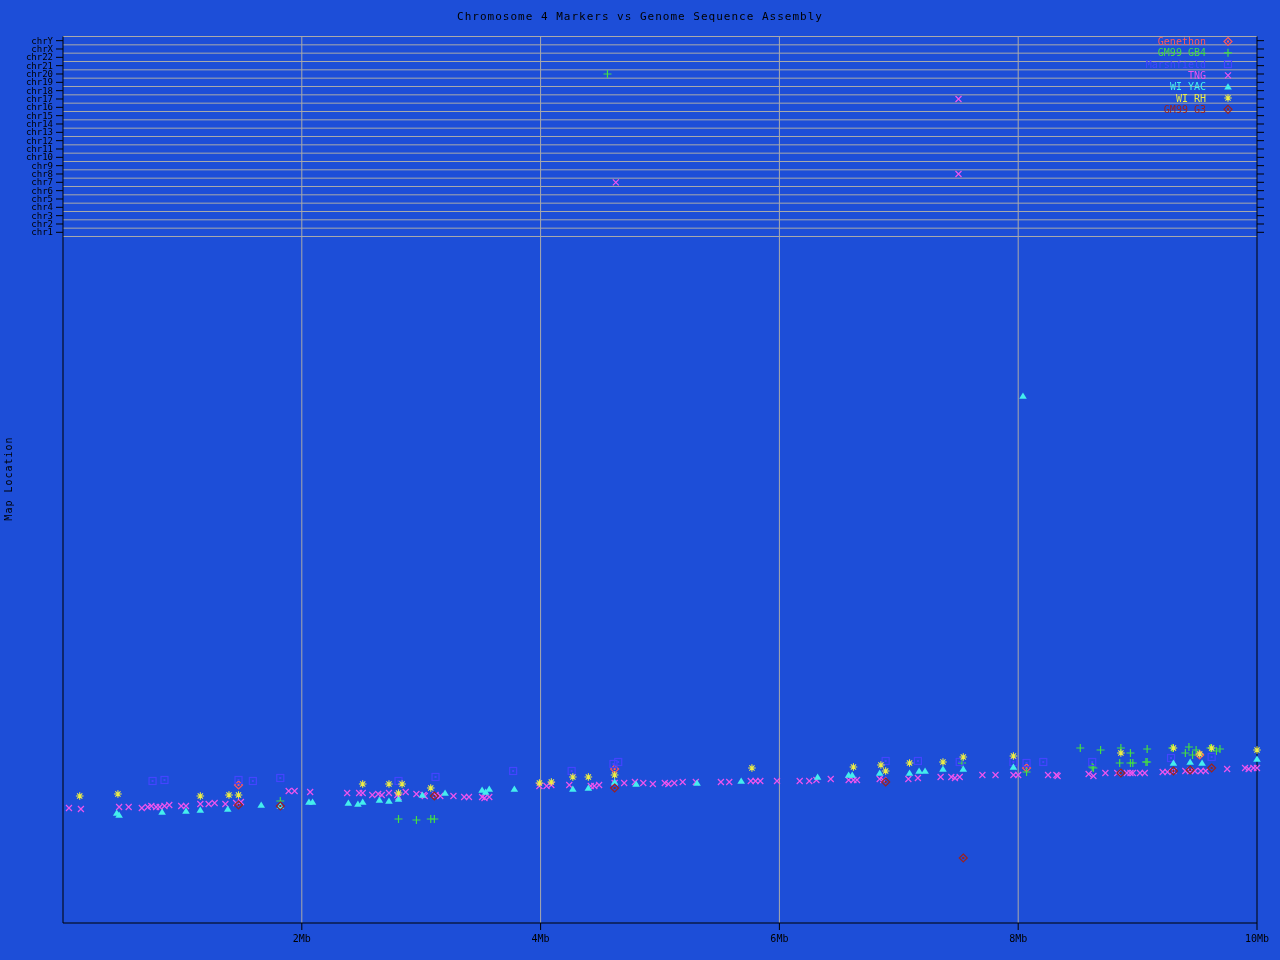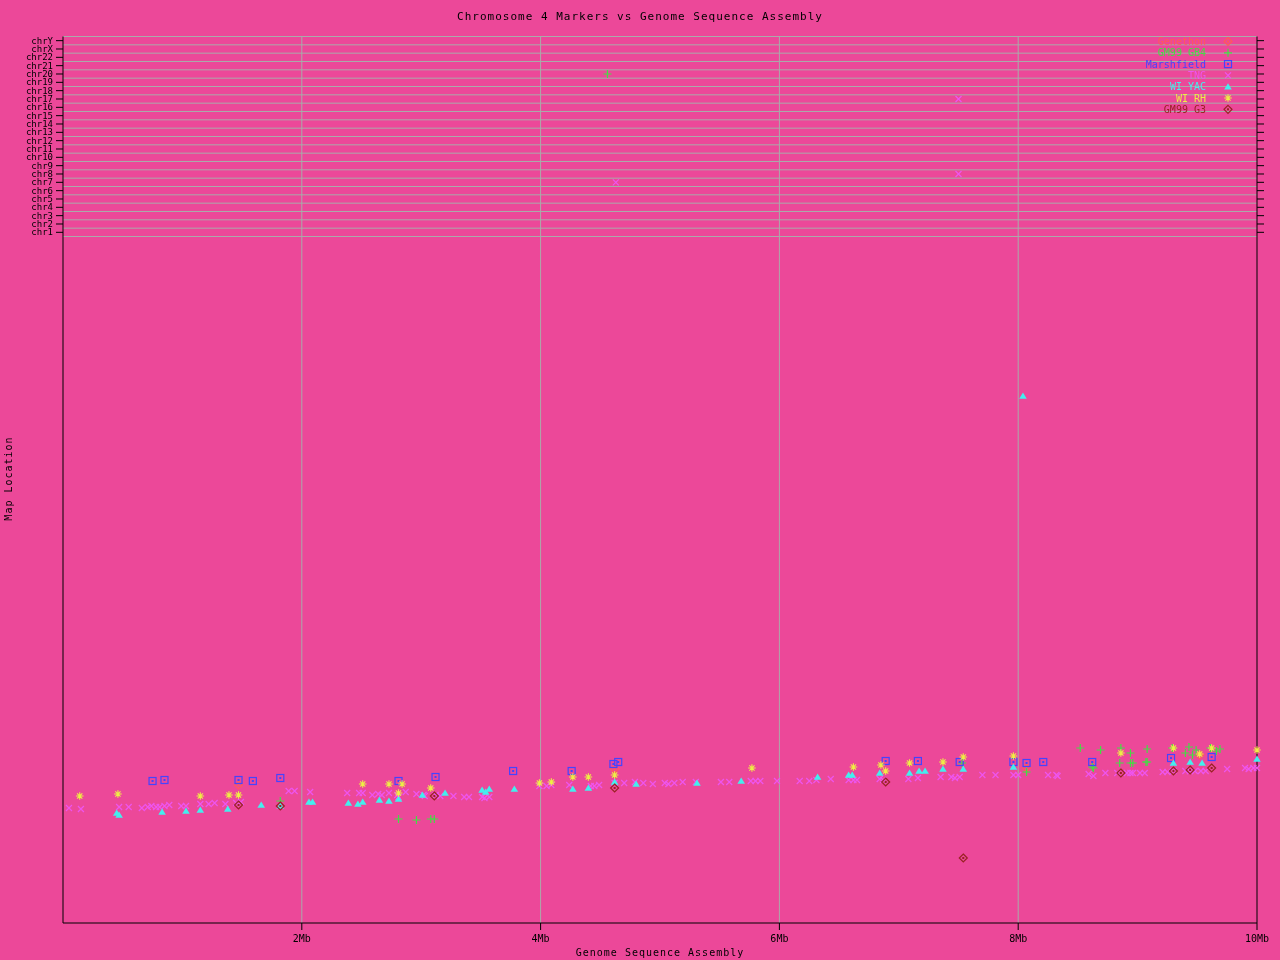--- a/index.html
+++ b/index.html
@@ -1,33 +1,32 @@
 <!DOCTYPE html>
 <html><head>
 <meta charset="utf-8">
 <style>
   html,body{margin:0;padding:0;background:#fff;}
-  .page{position:relative;width:1280px;height:960px;background:#ec4899;
+  .page{position:relative;width:1280px;height:960px;background:#1d4ed8;
         font-family:"DejaVu Sans Mono","Liberation Mono",monospace;color:#000;overflow:hidden;}
   .chart-title{position:absolute;top:10px;left:0;width:1280px;text-align:center;
                font-size:11px;letter-spacing:1px;}
   .y-axis-label{position:absolute;left:-47px;top:473px;width:110px;text-align:center;
                 font-size:10px;letter-spacing:1px;transform:rotate(-90deg);}
   .x-axis-label{position:absolute;top:947px;left:63px;width:1194px;text-align:center;
                 font-size:10px;letter-spacing:1px;}
   svg{position:absolute;top:0;left:0;}
   text{font-family:"DejaVu Sans Mono","Liberation Mono",monospace;}
 </style>
 </head>
 <body>
 
 <div class="page">
   <div class="chart-title">Chromosome 4 Markers vs Genome Sequence Assembly</div>
   <div class="y-axis-label">Map Location</div>
-  <div class="x-axis-label">Genome Sequence Assembly</div>
   <svg id="plot" width="1280" height="960">
       <g stroke="#aaaaaa" stroke-width="1">
         <line x1="63" y1="36.5" x2="1257" y2="36.5"></line>
         <line x1="63" y1="44.833" x2="1257" y2="44.833"></line>
         <line x1="63" y1="53.166" x2="1257" y2="53.166"></line>
         <line x1="63" y1="61.499" x2="1257" y2="61.499"></line>
         <line x1="63" y1="69.832" x2="1257" y2="69.832"></line>
         <line x1="63" y1="78.16499999999999" x2="1257" y2="78.16499999999999"></line>
         <line x1="63" y1="86.498" x2="1257" y2="86.498"></line>
         <line x1="63" y1="94.831" x2="1257" y2="94.831"></line>

